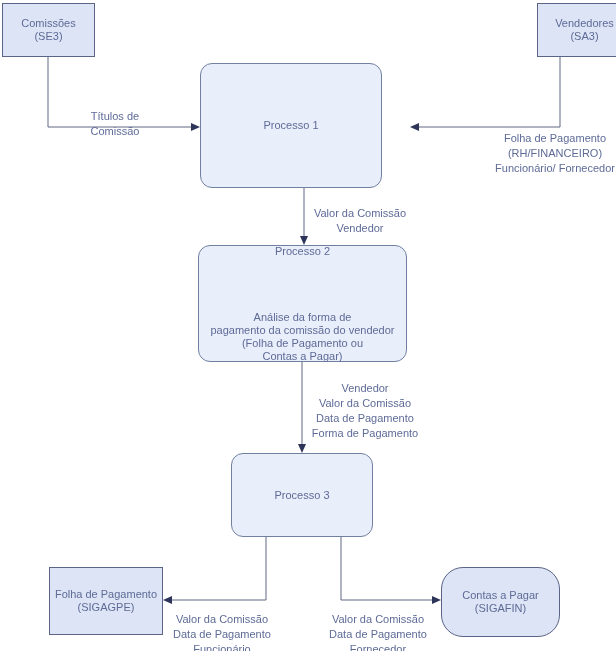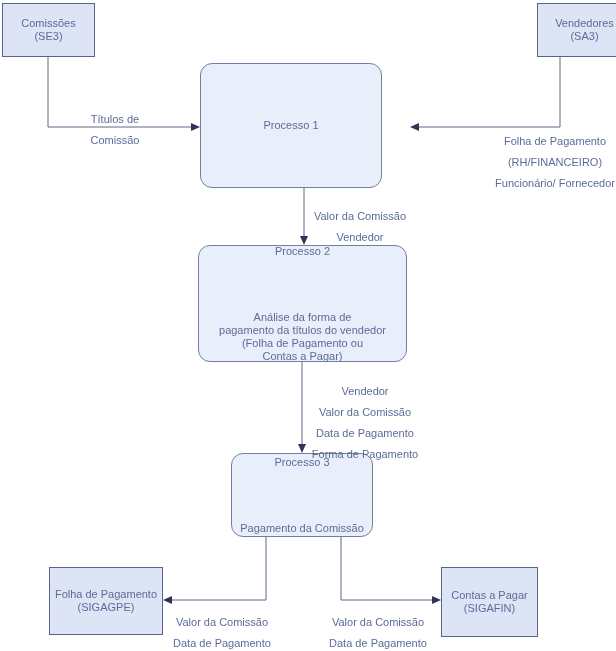--- a/index.html
+++ b/index.html
@@ -39,21 +39,21 @@
   .node-rounded{
     background:var(--rounded-fill);
     border:1px solid var(--rounded-border);
     border-radius:12px;
   }
   .node-title{white-space:pre-line;}
   .node-body{white-space:pre-line;margin-top:9px;}
   .edge-label{
     position:absolute;
     text-align:center;
-    line-height:21px;
+    line-height:15px;
     white-space:pre-line;
   }
 </style>
 </head>
 <body>
 
 <div class="canvas">
 
   <svg class="connectors" viewBox="0 0 616 651" xmlns="http://www.w3.org/2000/svg">
 
@@ -86,36 +86,35 @@
 (SA3)</span>
   </div>
 
   <div class="node node-rounded" style="left:200px;top:63px;width:182px;height:125px;">
     <span class="node-title">Processo 1</span>
   </div>
 
   <div class="node node-rounded" style="left:198px;top:245px;width:209px;height:117px;gap:44px;">
     <span class="node-title">Processo 2</span>
     <span class="node-body">Análise da forma de
-pagamento da títulos do vendedor
+pagamento da comissão do vendedor
 (Folha de Pagamento ou
 Contas a Pagar)</span>
   </div>
 
   <div class="node node-rounded" style="left:231px;top:453px;width:142px;height:84px;gap:44px;">
     <span class="node-title">Processo 3</span>
-    <span class="node-body">Pagamento da Comissão</span>
   </div>
 
   <div class="node node-rect" style="left:49px;top:567px;width:114px;height:68px;">
     <span class="node-title">Folha de Pagamento
 (SIGAGPE)</span>
   </div>
 
-  <div class="node node-rect" style="left:441px;top:567px;width:97px;height:70px;">
+  <div class="node node-rect" style="left:441px;top:567px;width:119px;height:70px;border-radius:22px;">
     <span class="node-title">Contas a Pagar
 (SIGAFIN)</span>
   </div>
 
   <div class="edge-label" style="left:65px;top:109px;width:100px;">Títulos de Comissão</div>
 
   <div class="edge-label" style="left:490px;top:131px;width:130px;">Folha de Pagamento
 (RH/FINANCEIRO)
 Funcionário/ Fornecedor</div>
 

